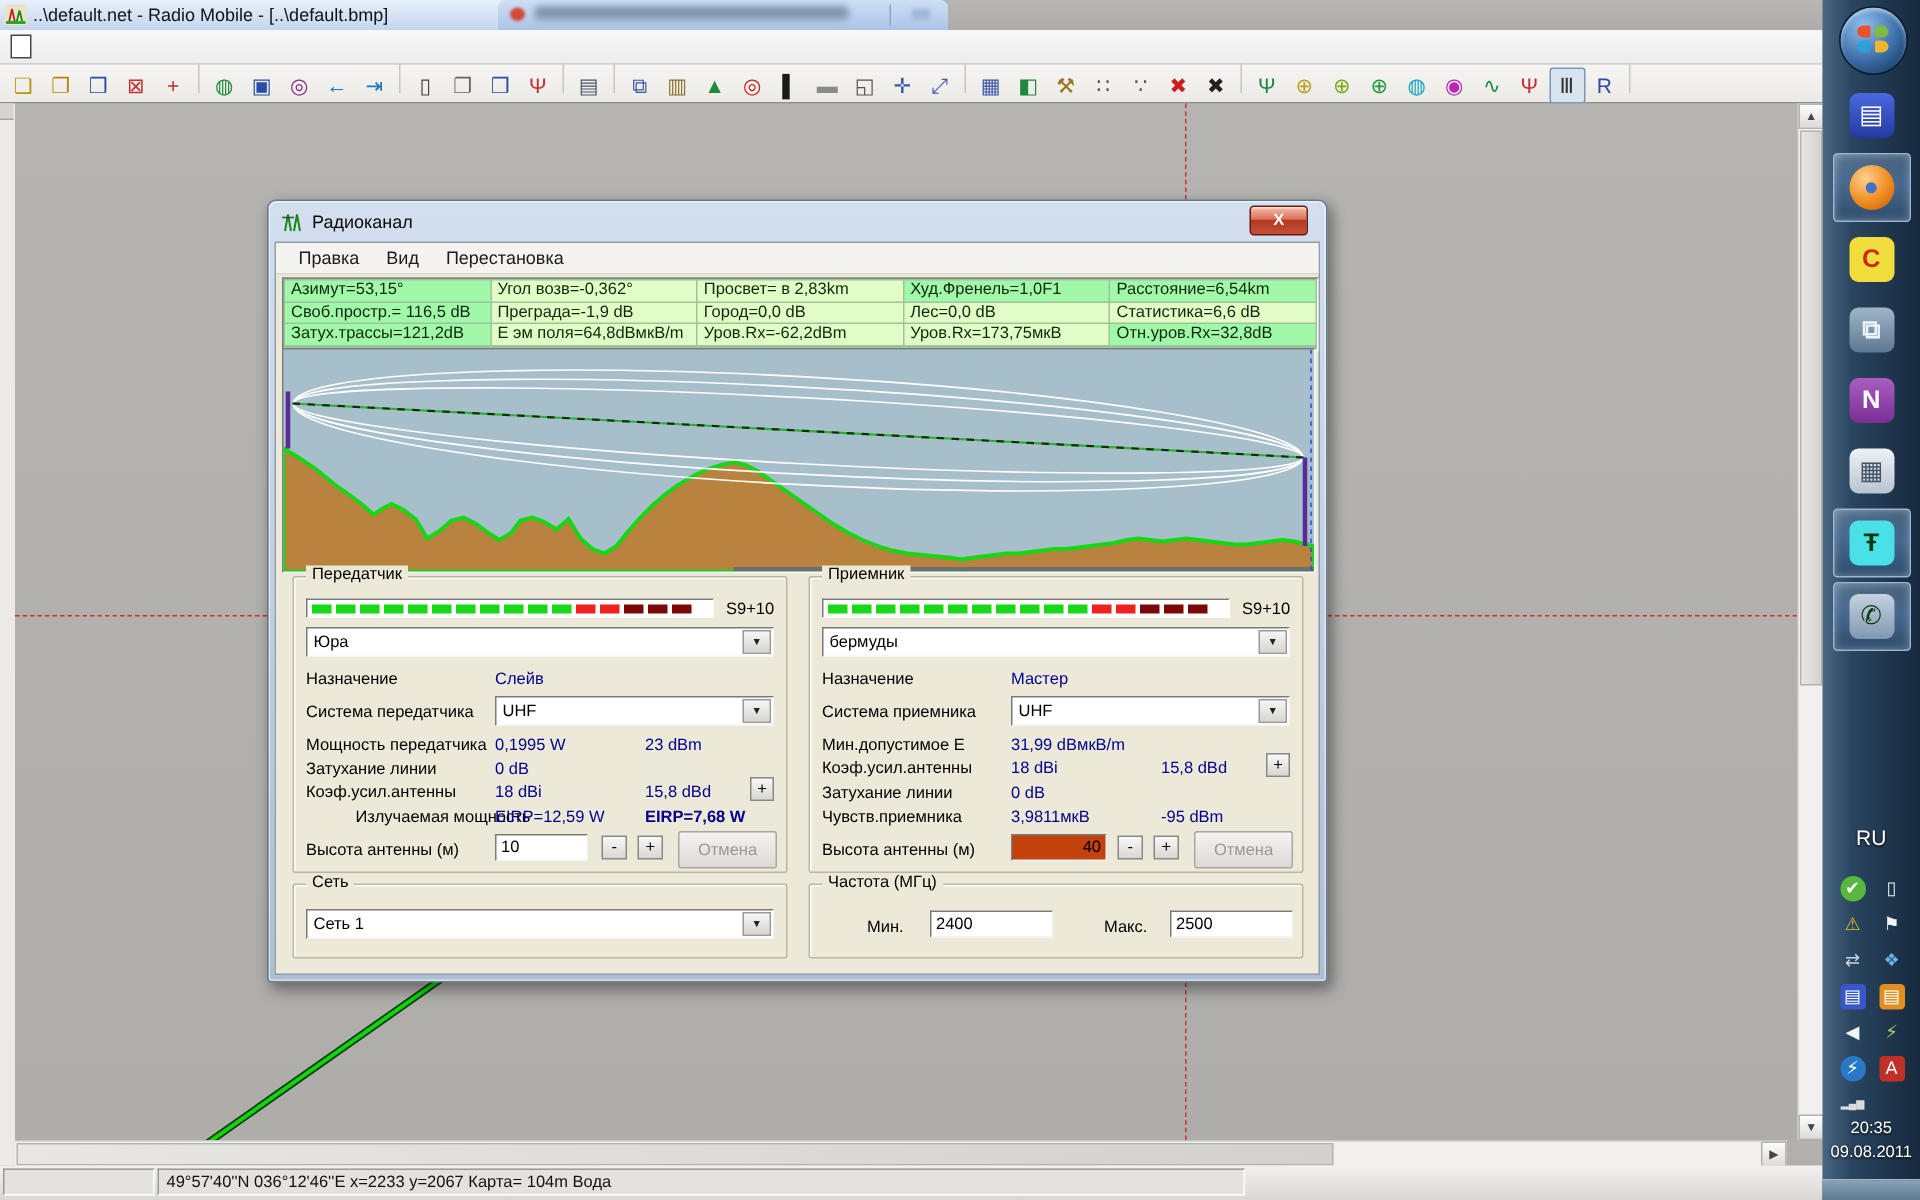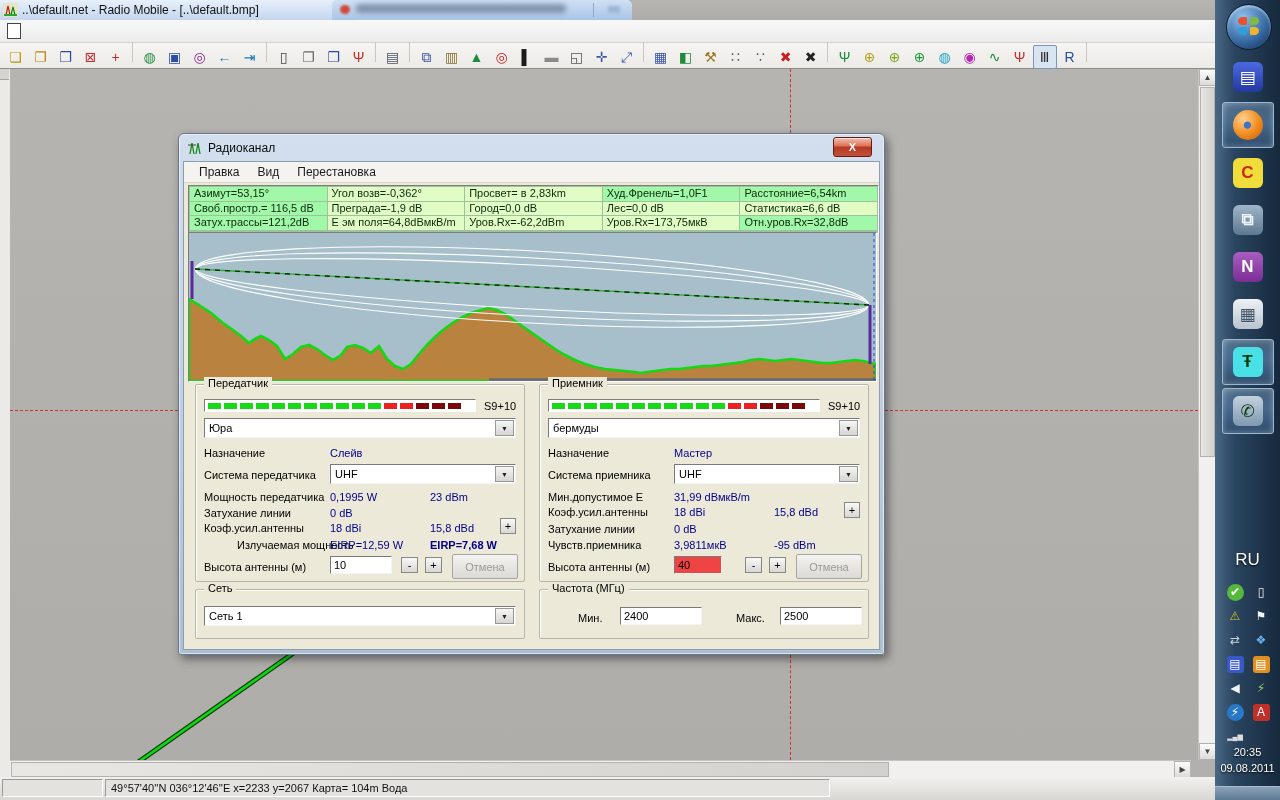--- a/index.html
+++ b/index.html
@@ -97,21 +97,21 @@
   
   #taskbar{left:1215px;top:0;width:65px;height:800px;
            background:linear-gradient(90deg,#4a6884 0%,#2a4560 30%,#16293d 100%);}
   #orb{left:11px;top:4px;width:44px;height:44px;border-radius:50%;
        background:radial-gradient(circle at 35% 28%,#8ec0ee,#3a6ca6 55%,#123054 95%);
        border:1px solid #0a1c30;box-shadow:inset 0 2px 3px rgba(255,255,255,.5);}
   #orb .pane{position:absolute;width:9px;height:8px;}
   .app{width:50px;height:44px;margin:3px auto 3px auto;display:flex;align-items:center;justify-content:center;border-radius:3px;}
   .app.active{background:linear-gradient(#9cc0e055,#46688c 45%,#2e4c6c);border:1px solid #9ab8d4;box-shadow:inset 0 0 6px rgba(255,255,255,.35);}
   .appicon{width:30px;height:30px;display:flex;align-items:center;justify-content:center;font-size:17px;font-weight:bold;border-radius:6px;}
-  #lang{color:#fff;font-size:17px;text-align:center;width:100%;text-shadow:0 1px 2px #000;}
+  #lang{color:#fff;font-size:14px;text-align:center;width:100%;text-shadow:0 1px 2px #000;}
   #tray{left:7px;top:580px;width:52px;display:grid;grid-template-columns:26px 26px;grid-auto-rows:24px;justify-items:center;align-items:center;}
   .tray{width:17px;height:17px;display:flex;align-items:center;justify-content:center;font-size:12px;line-height:1;}
   .tray.wide{font-size:7px;letter-spacing:0;}
   #clock,#date{width:100%;text-align:center;color:#fff;font-size:11px;text-shadow:0 1px 2px #000;}
   #showdesk{left:0;top:786px;width:65px;height:14px;background:linear-gradient(#8ba2b8,#5a7690);border-top:1px solid #a8bccc;}
   svg{display:block;}
 </style>
 </head>
 <body>
 
@@ -314,21 +314,21 @@
       <span class="fl" style="left:8px;top:121px;">Коэф.усил.антенны</span>
       <span class="fv" style="left:134px;top:121px;">18 dBi</span>
       <span class="fv" style="left:234px;top:121px;">15,8 dBd</span>
       <span class="pbtn" style="left:304px;top:117px;">+</span>
       <span class="fl" style="left:8px;top:138px;">Затухание линии</span>
       <span class="fv" style="left:134px;top:138px;">0 dB</span>
       <span class="fl" style="left:8px;top:154px;">Чувств.приемника</span>
       <span class="fv" style="left:134px;top:154px;">3,9811мкВ</span>
       <span class="fv" style="left:234px;top:154px;">-95 dBm</span>
       <span class="fl" style="left:8px;top:176px;">Высота антенны (м)</span>
-      <input class="fld" style="left: 134px; top: 171px; width: 48px; background: #ef4444;" value="40">
+      <input class="fld" style="left: 134px; top: 171px; width: 64px; background: #c2410c; text-align: right;" value="40">
       <span class="pbtn" style="left:205px;top:172px;width:17px;">-</span>
       <span class="pbtn" style="left:229px;top:172px;width:17px;">+</span>
       <span class="btn-dis" style="left:256px;top:169px;width:64px;height:23px;">Отмена</span>
     </div>
 
     <div class="abs grp" style="left:11px;top:427px;width:328px;height:48px;">
       <span class="legend">Сеть</span>
       <div class="combo" style="left:8px;top:16px;width:312px;">
         <span class="ctxt">Сеть 1</span>
         <span class="cbtn">▼</span>

